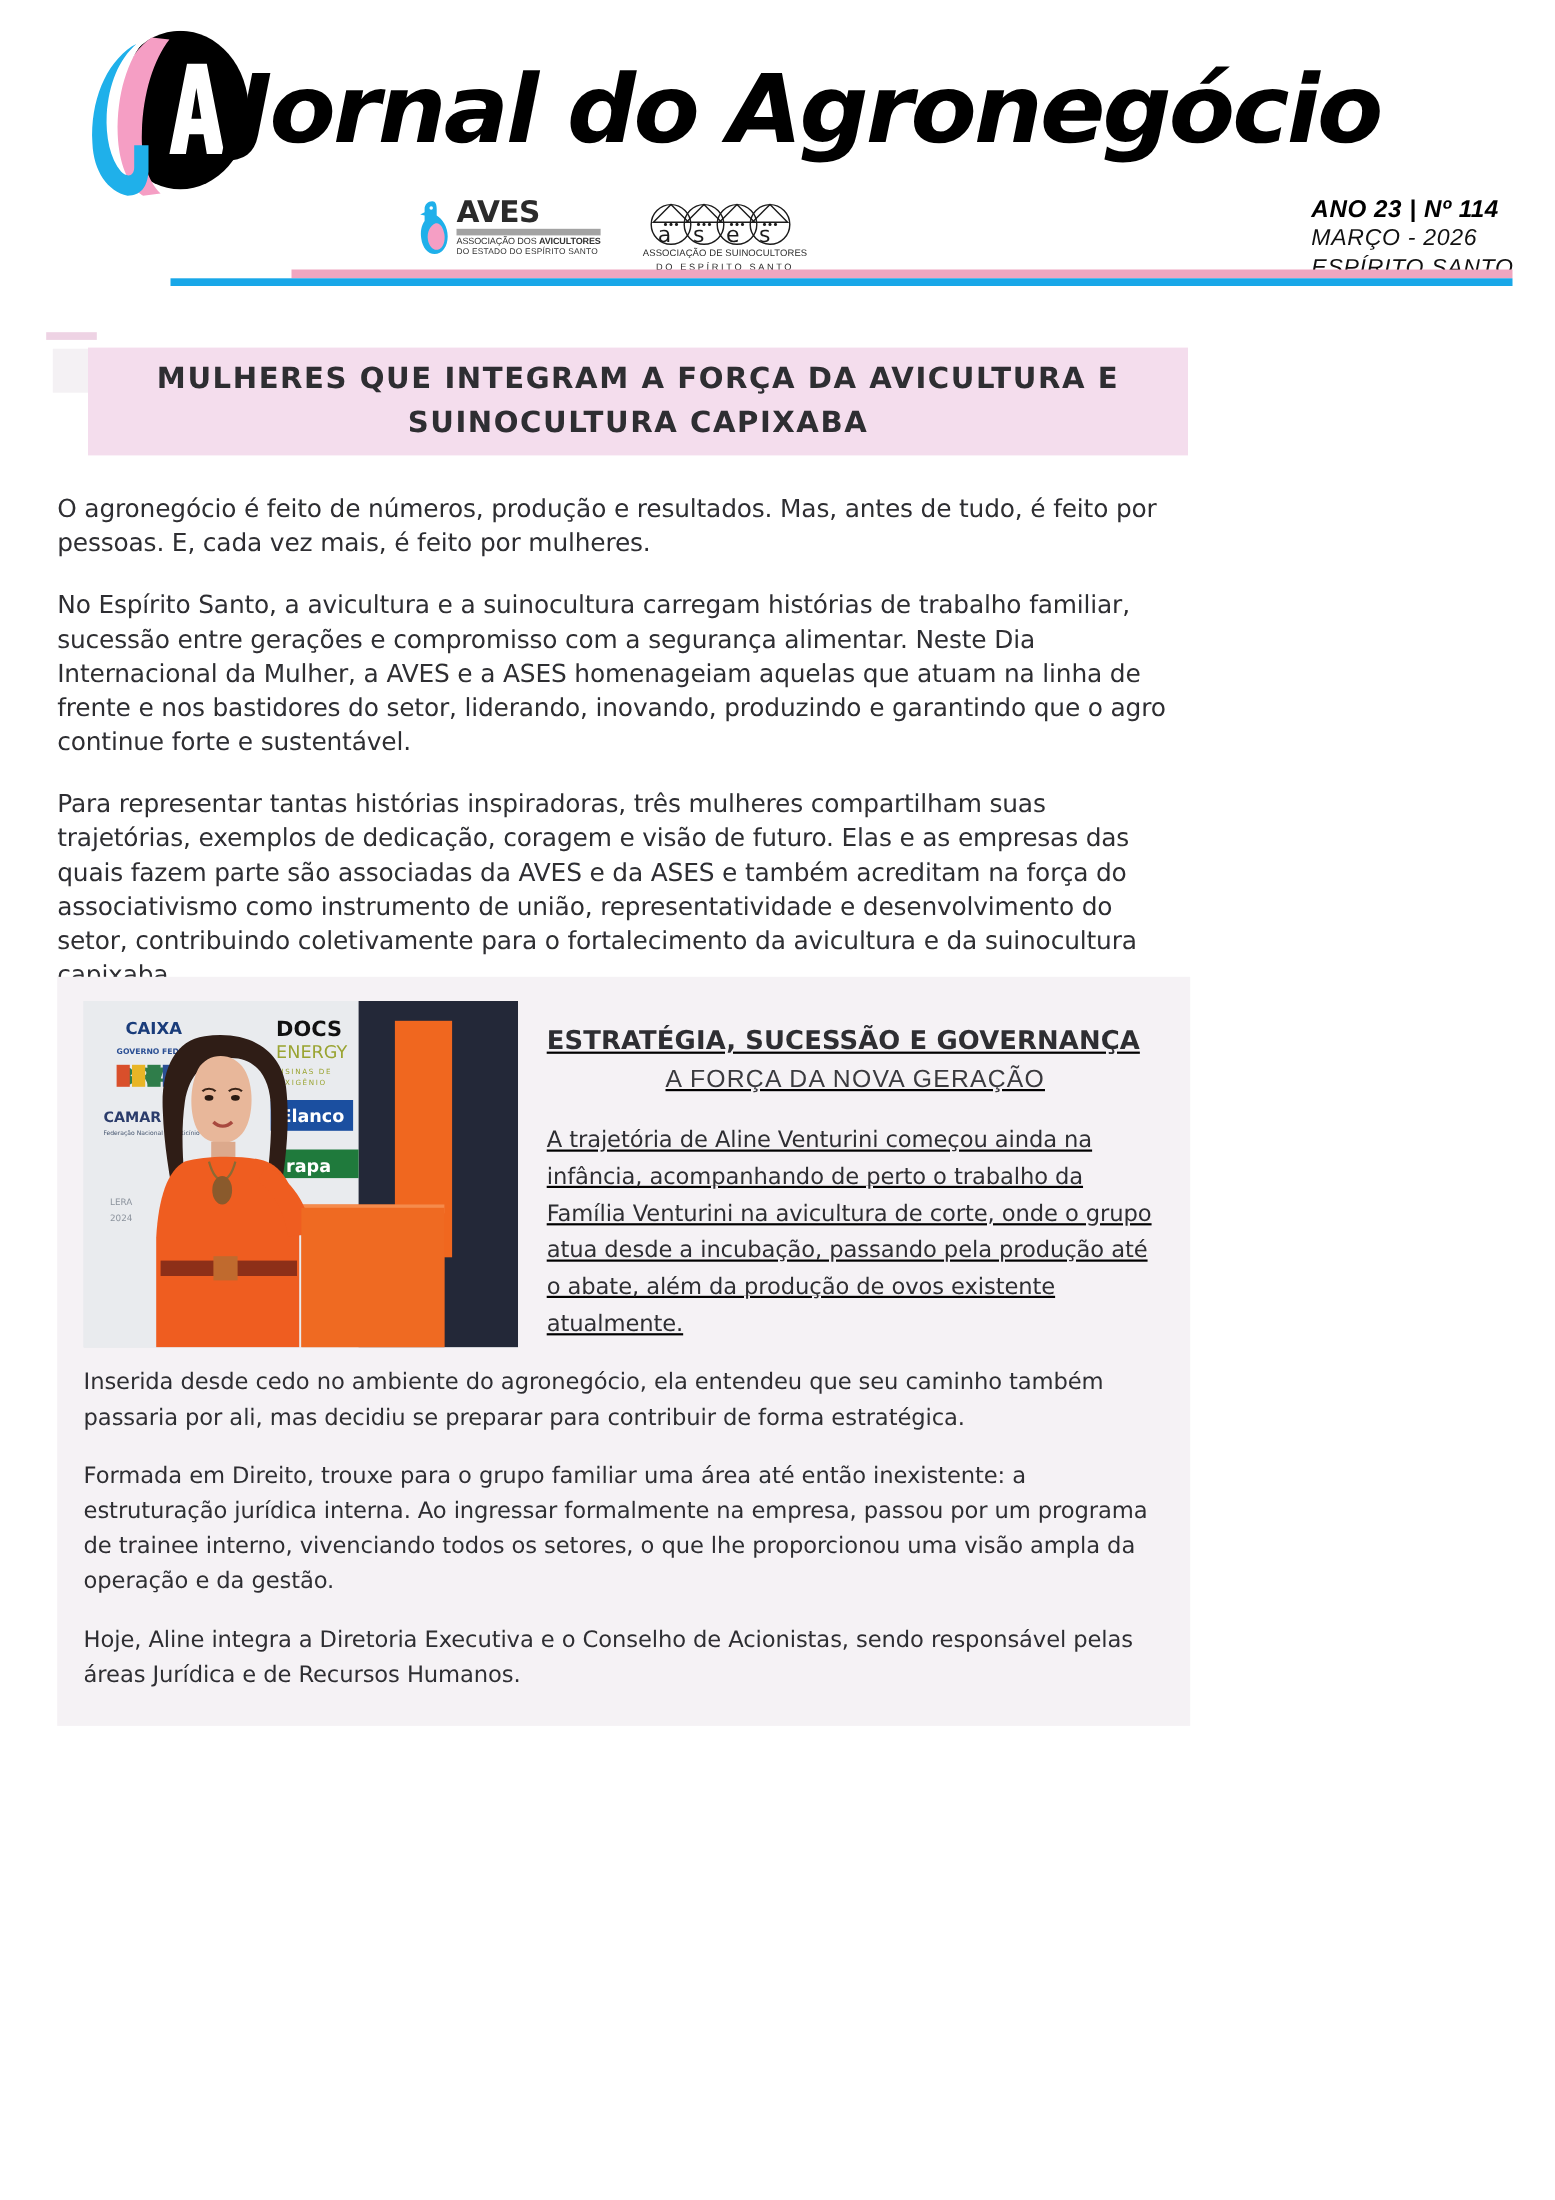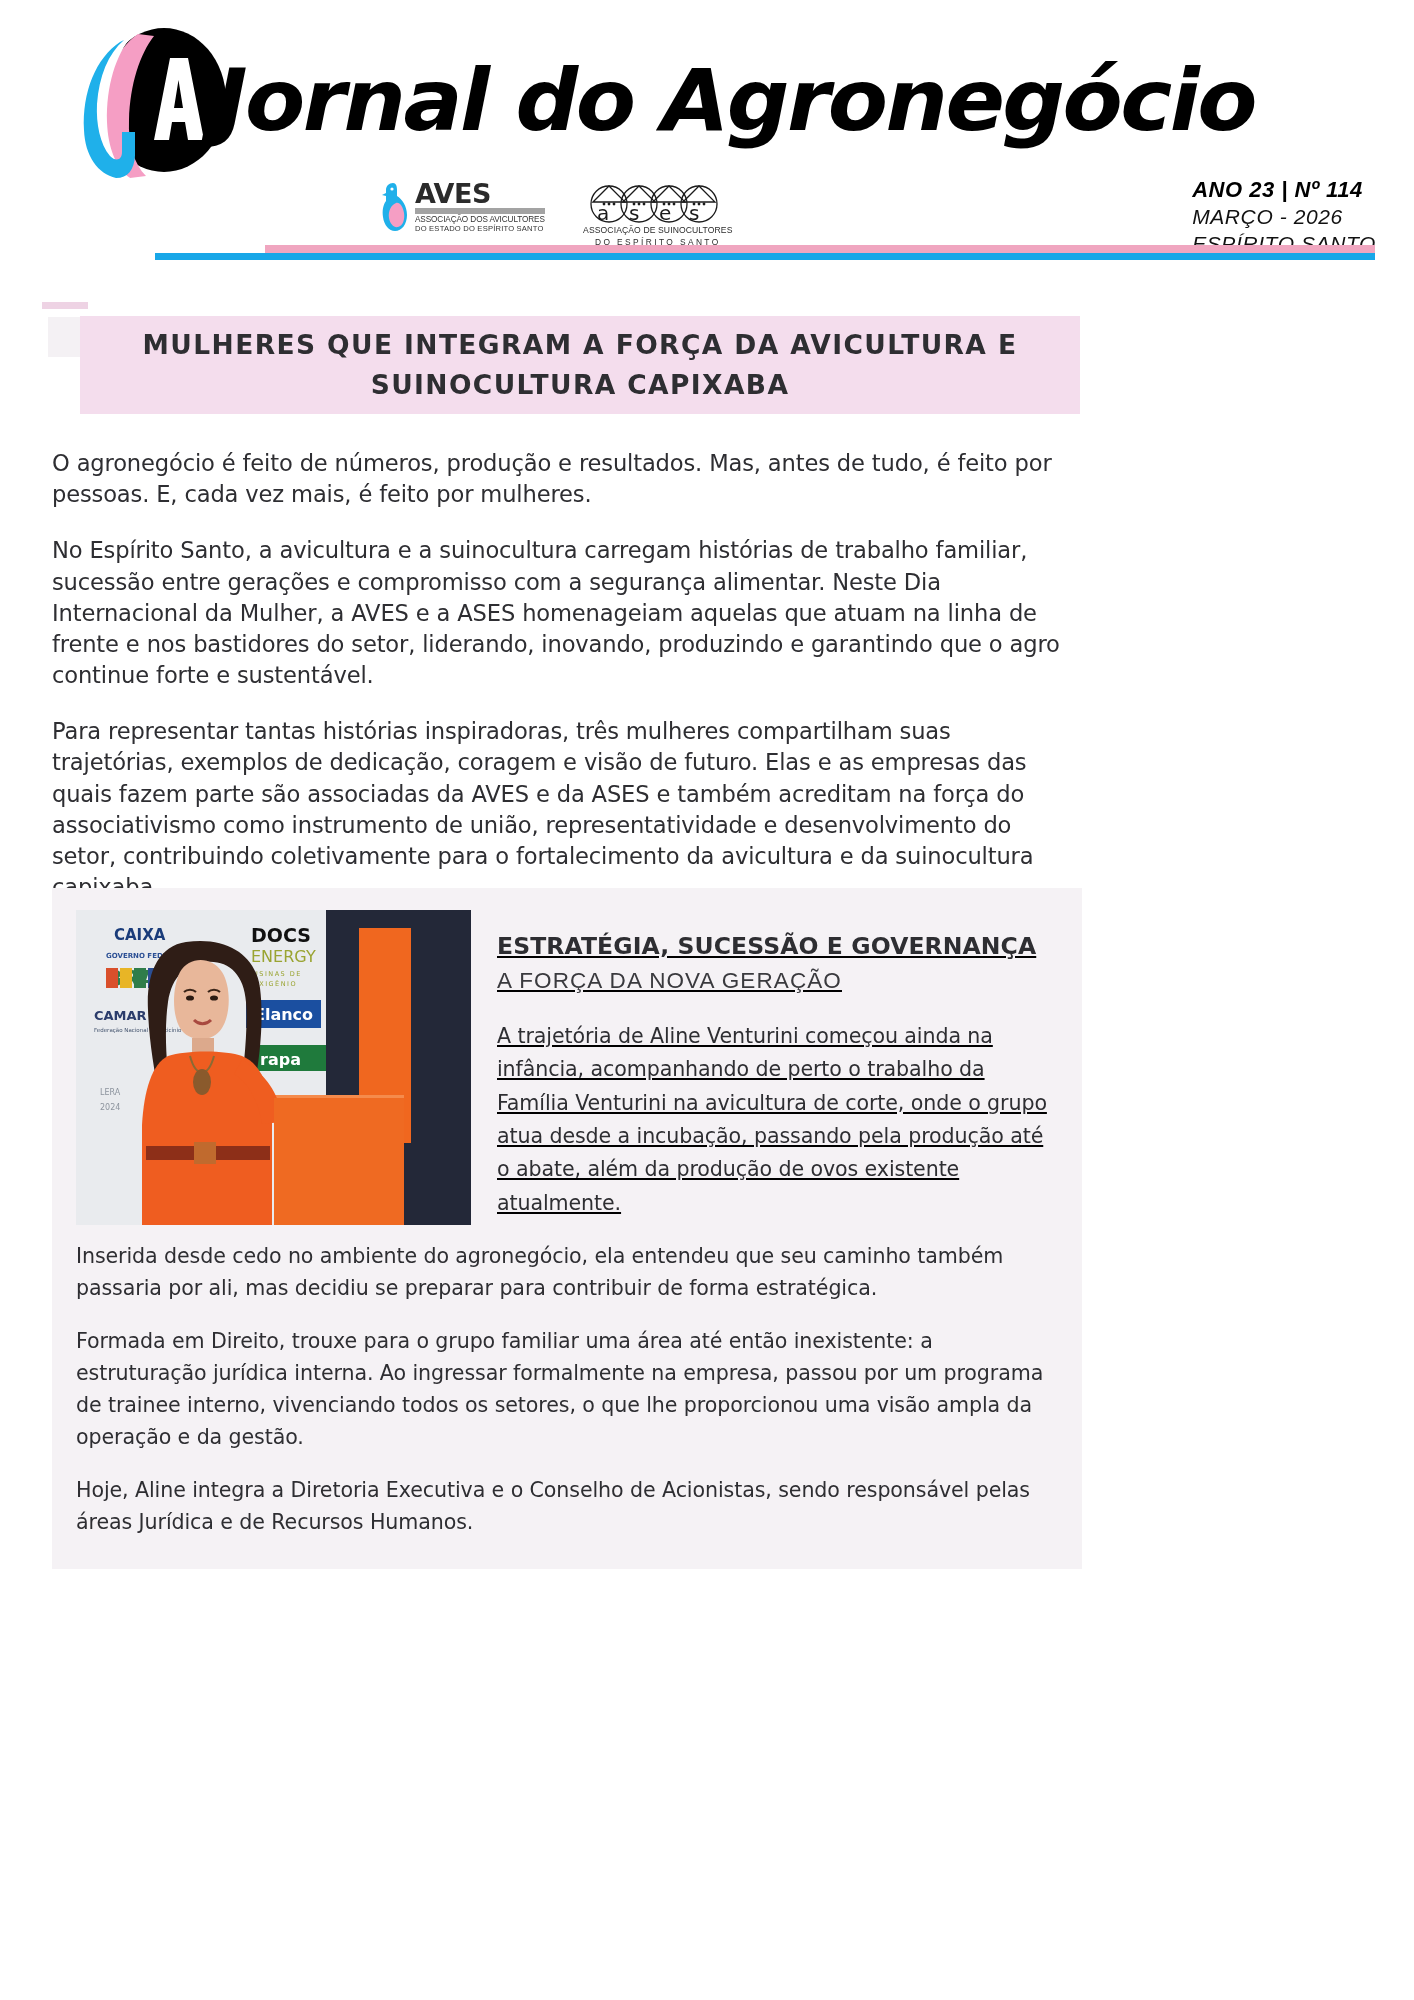--- a/index.html
+++ b/index.html
@@ -74,21 +74,21 @@
     border-bottom: 6px solid #a3a3a3;
     padding-bottom: 1px;
   }
   .aves-sub1 {
     font-size: 8.2px;
     letter-spacing: -0.1px;
     color: #333;
     margin-top: 2px;
     white-space: nowrap;
   }
-  .aves-sub1 b { font-weight: normal; text-align: center; }
+  .aves-sub1 b { font-weight: bold; text-align: center; }
   .aves-sub2 {
     font-size: 7.6px;
     letter-spacing: 0.2px;
     color: #333;
     margin-top: 1px;
     white-space: nowrap;
   }
   .ases-box { display: flex; flex-direction: column; align-items: center; }
   .ases-mark { width: 150px; height: 44px; }
   .ases-sub1 {
@@ -243,20 +243,21 @@
     letter-spacing: 0.1px;
     color: #2e2e32;
     white-space: nowrap;
   }
   .article-subtitle {
     font-family: "Liberation Sans", sans-serif;
     font-size: 22.5px;
     letter-spacing: 1.1px;
     color: #3a3a3e;
     margin-top: 8px;
+    text-align: center;
   }
   .article-lead {
     font-family: "DejaVu Sans", sans-serif;
     font-size: 20.6px;
     line-height: 1.62;
     color: #2e2e32;
     margin-top: 26px;
     letter-spacing: -0.1px;
   }
   .article-body {

